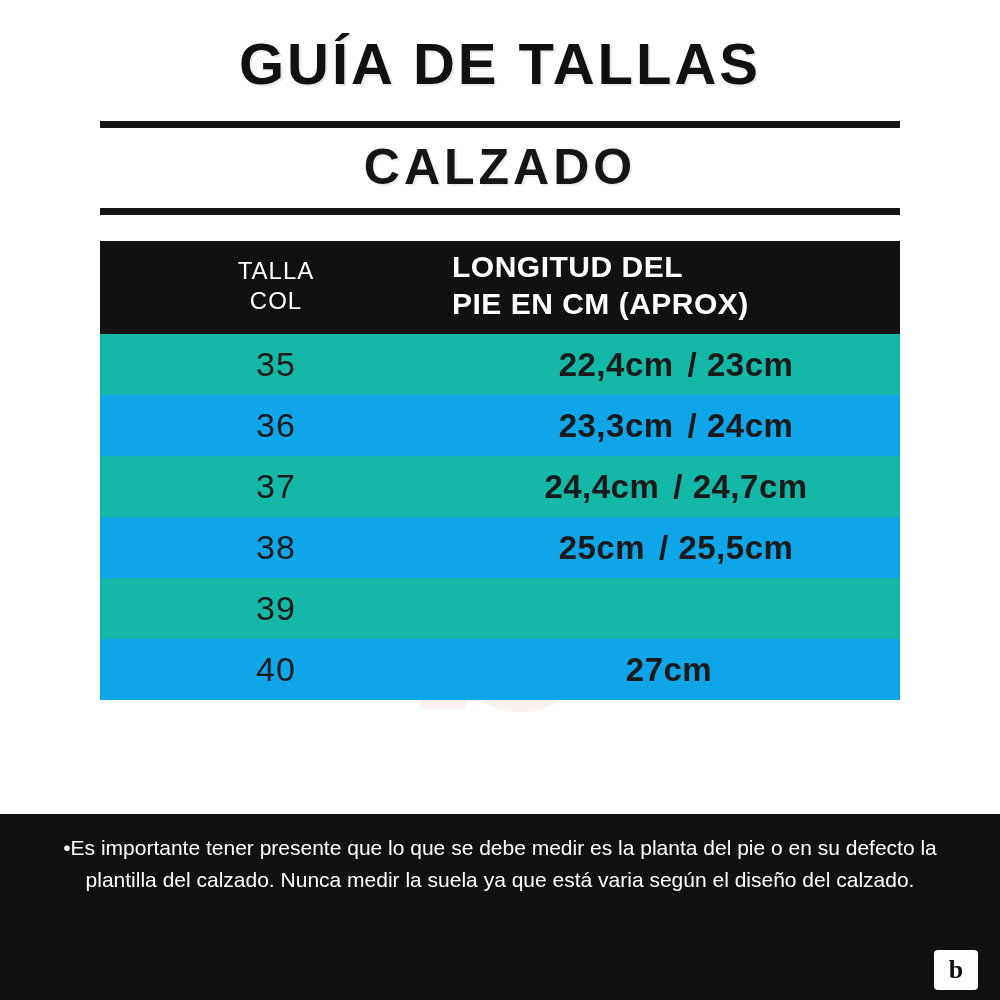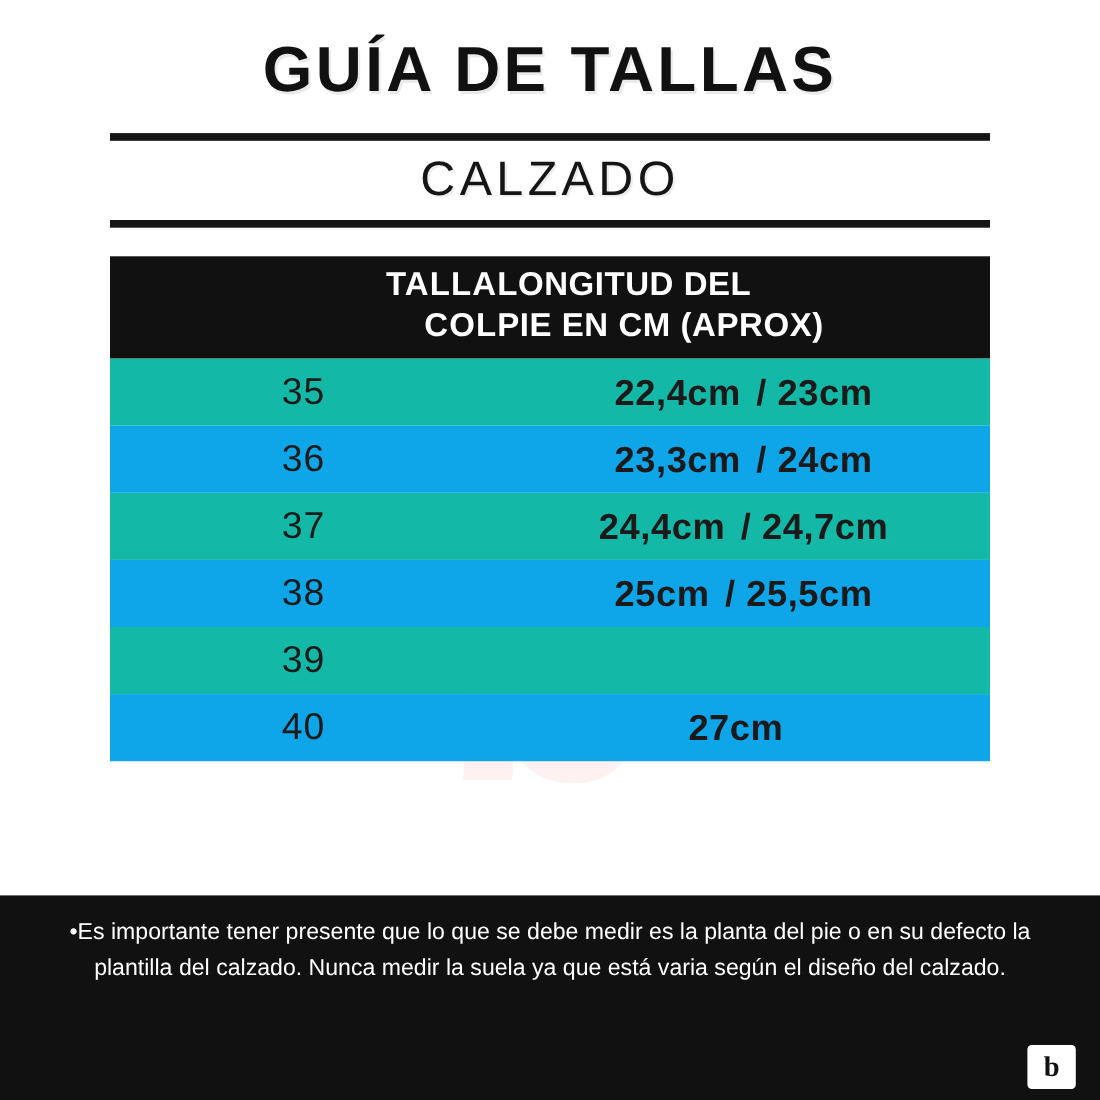--- a/index.html
+++ b/index.html
@@ -55,26 +55,27 @@
 
   .rule-top {
     width: 800px;
     height: 7px;
     background: #151515;
     margin: 24px auto 0 auto;
   }
 
   .subtitle {
     text-align: center;
-    font-size: 44px;
+    font-size: 50px;
     letter-spacing: 4px;
     color: #151515;
     margin-top: 10px;
     font-family: "Liberation Sans", sans-serif;
     text-shadow: 2px 2px 0 #ededed;
+    font-weight: bold;
   }
 
   .rule-bottom {
     width: 800px;
     height: 7px;
     background: #151515;
     margin: 12px auto 0 auto;
   }
 
   .table {
@@ -84,23 +85,23 @@
 
   .thead {
     background: #111111;
     color: #ffffff;
     display: flex;
     align-items: center;
     padding: 8px 0 12px 0;
   }
   .thead .col-left {
     width: 44%;
-    text-align: right;
-    font-size: 30px;
-    font-weight: bold;
+    text-align: center;
+    font-size: 24px;
+    font-weight: normal;
     line-height: 1.22;
     letter-spacing: 1px;
   }
   .thead .col-right {
     width: 56%;
     text-align: left;
     font-size: 30px;
     font-weight: bold;
     line-height: 1.22;
     letter-spacing: 0.5px;

